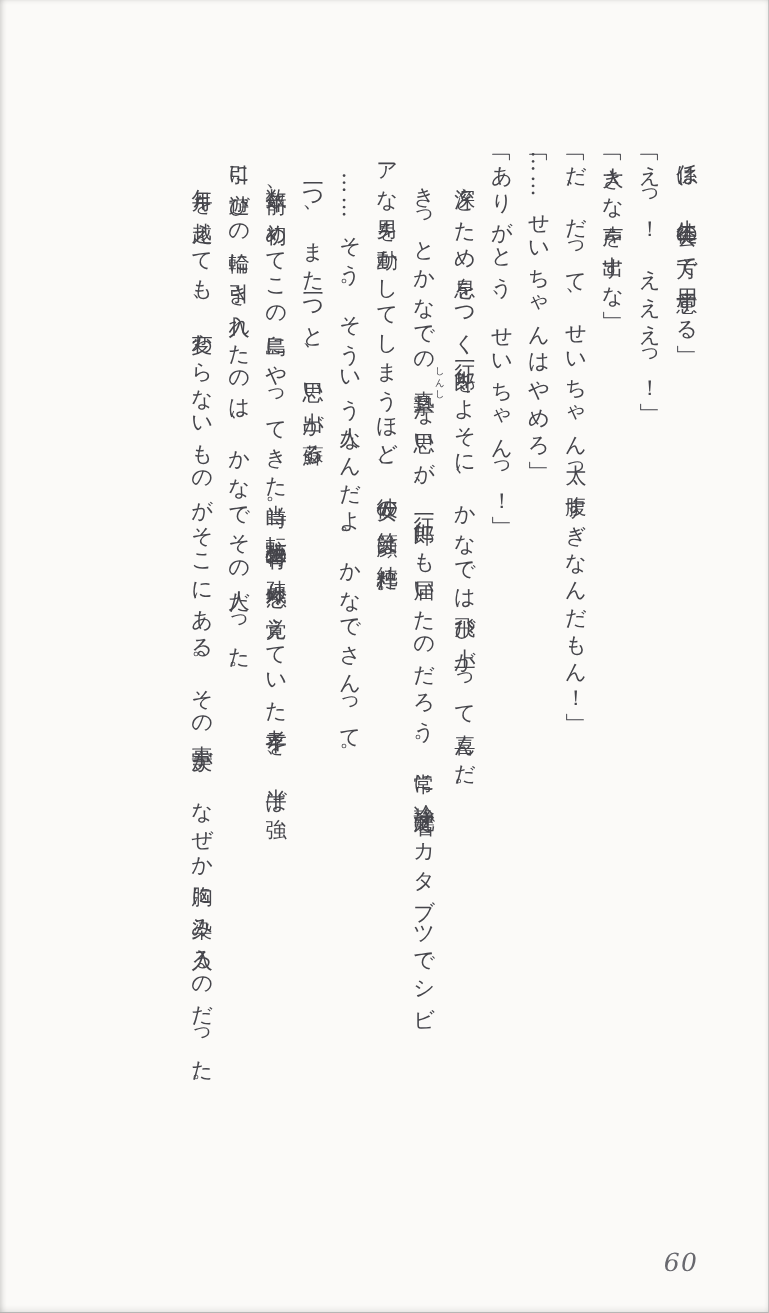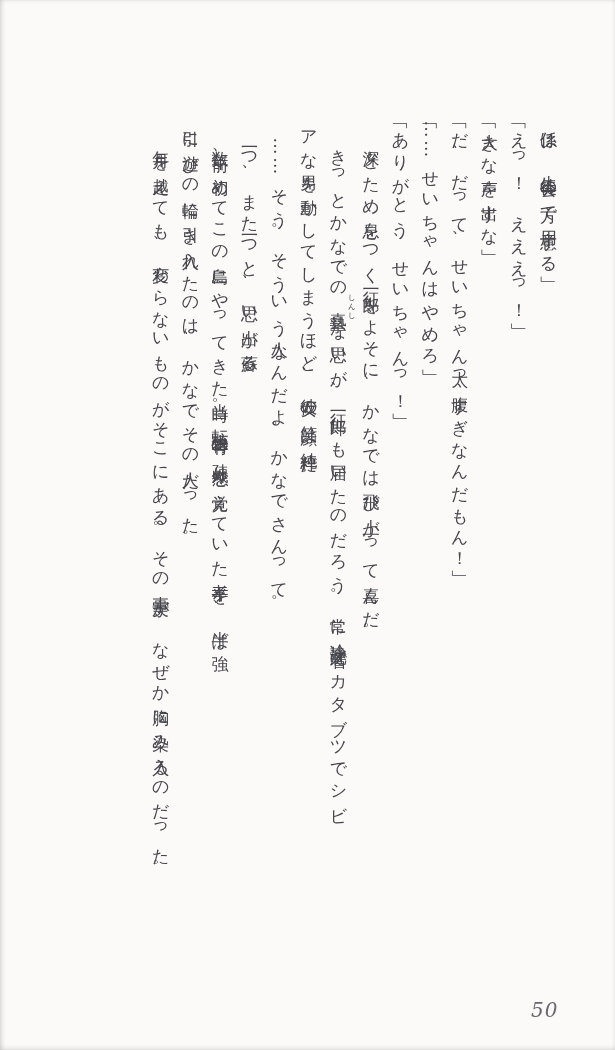--- a/index.html
+++ b/index.html
@@ -61,14 +61,14 @@
     letter-spacing: 1px;
     color: var(--page_number, #68686e);
     font-family: "DejaVu Serif", "Liberation Serif", serif;
   }
 </style>
 </head>
 <body>
 
 <div class="page">
   <div class="page-text"><p class="tline">係は、生徒会の方で用意する」</p><p class="tline">「えっ！　えええっ！」</p><p class="tline">「大きな声を出すな」</p><p class="tline">「だ、だって、せいちゃん太っ腹すぎなんだもん！」</p><p class="tline">「……せいちゃんはやめろ」</p><p class="tline">「ありがとう、せいちゃんっ！」</p><p class="tline">　深々とため息をつく征一郎をよそに、かなでは飛び上がって喜んだ。</p><p class="tline">　きっとかなでの<ruby>真摯<rt>しんし</rt></ruby>な思いが、征一郎にも届いたのだろう。常に冷静沈着でカタブツでシビ</p><p class="tline">アな男を動かしてしまうほど、彼女の笑顔は純粋だ。</p><p class="tline">　……そう。そういう人なんだよ。かなでさんって。</p><p class="tline">　一つ、また一つと、思い出が蘇る。</p><p class="tline">　数年前、初めてこの島にやってきた当時。転校生特有の疎外感を覚えていた孝平を、半ば強</p><p class="tline">引に遊びの輪に引き入れたのは、かなでその人だった。</p><p class="tline">　年月を越えても、変わらないものがそこにある。その事実が、なぜか胸に染み入るのだった。</p></div>
-  <div class="page-number">50</div>
+  <div class="page-number">60</div>
 </div>
 
 </body></html>

